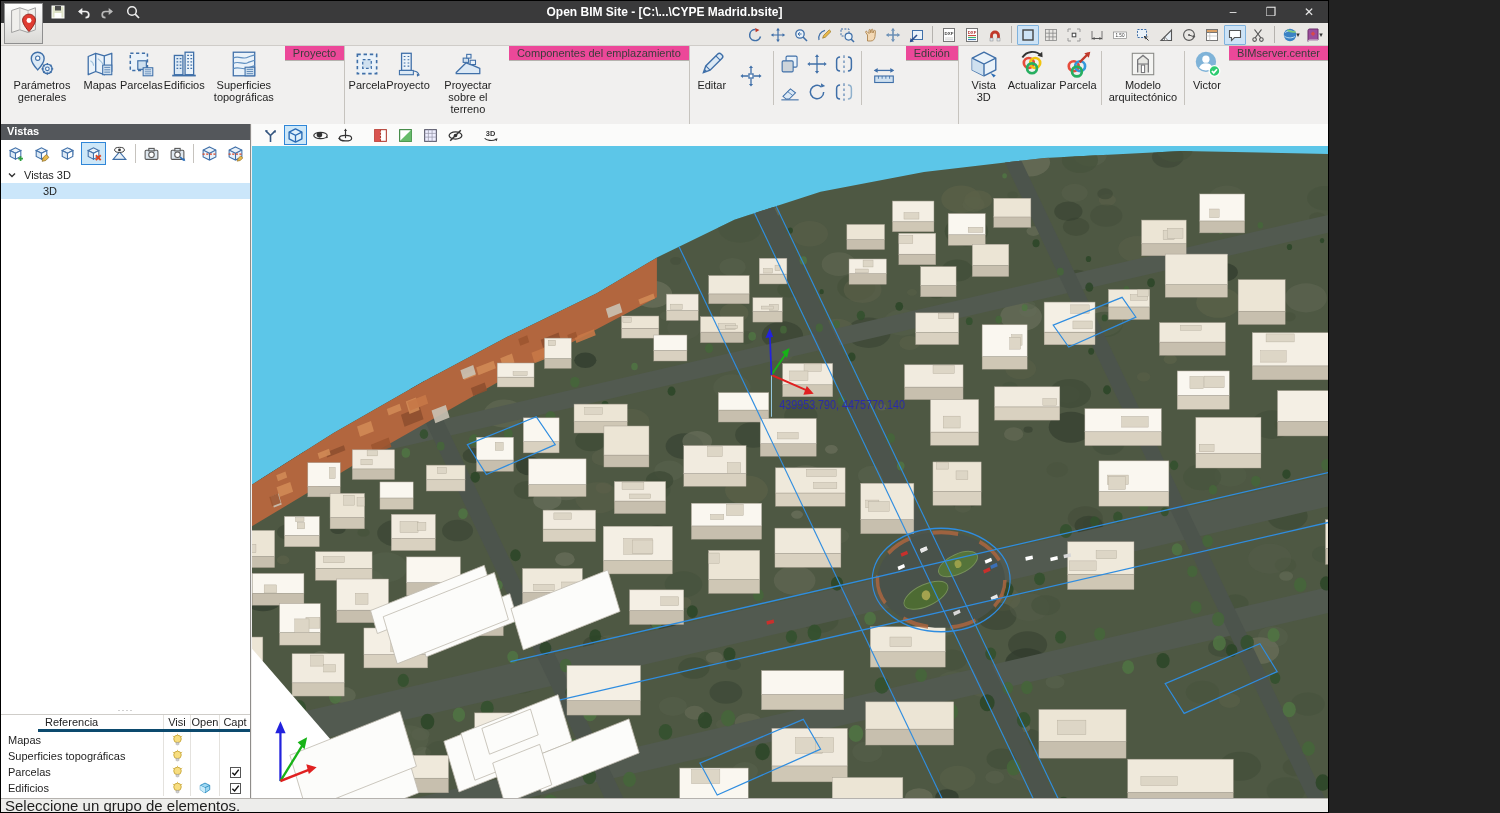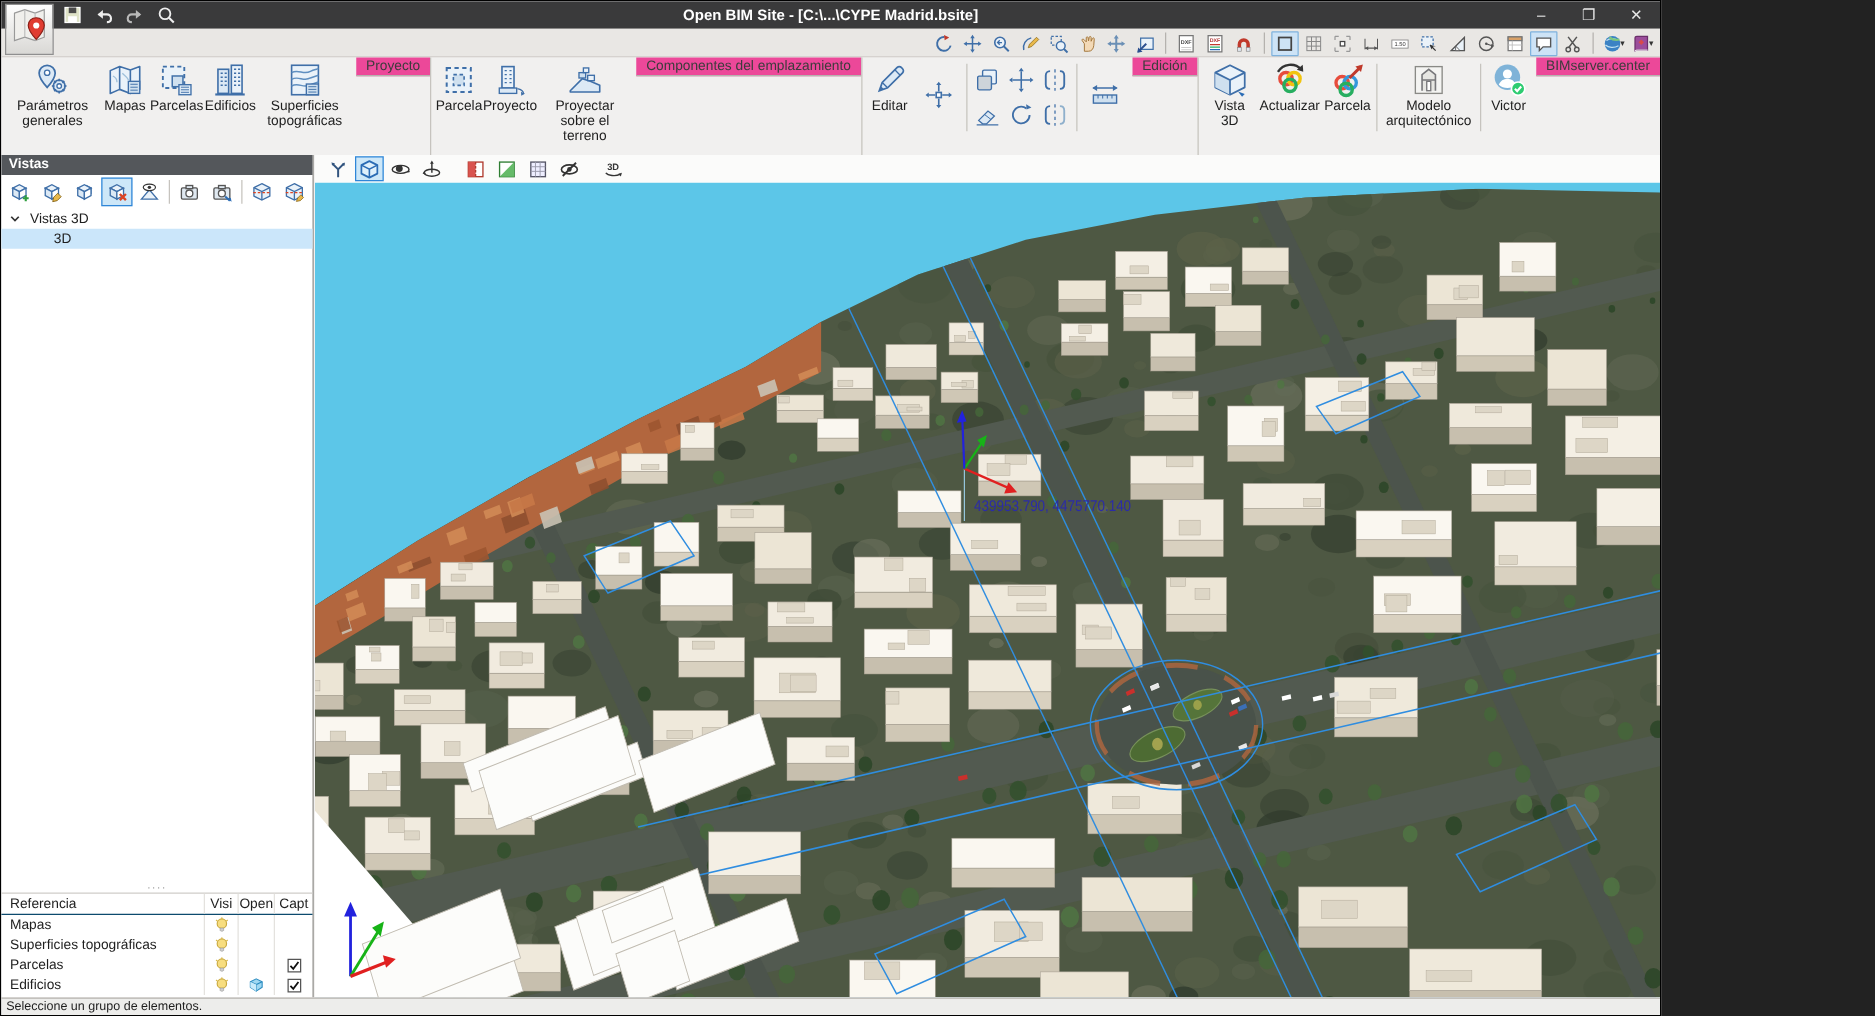--- a/index.html
+++ b/index.html
@@ -49,27 +49,27 @@
   .vtsep{width:1px;height:19px;background:#c6c3be;margin:0 2px;}
   .tree{font-size:11px;color:#1e1e1e;flex:0 0 auto;}
   .tree-root{display:flex;align-items:center;height:16px;padding-left:6px;gap:7px;}
   .tree-item{height:16px;line-height:16px;padding-left:42px;}
   .tree-item.selected{background:#cbe6fa;}
   .panel-fill{flex:1 1 auto;}
   .splitter{height:9px;display:flex;align-items:center;justify-content:center;flex:0 0 auto;}
   .splitter span{color:#9a9a9a;font-size:9px;letter-spacing:1px;line-height:4px;}
   .ltable{flex:0 0 auto;font-size:11px;color:#1e1e1e;border-top:1px solid #cfcdc9;margin-bottom:2px;}
   .lrow{display:grid;grid-template-columns:1fr 27px 29px 31px;height:16px;align-items:center;}
-  .lrow.lhead{border-bottom:1px solid #0c4a6e;height:17px;}
+  .lrow.lhead{border-bottom:3px solid #0c4a6e;height:17px;margin-left:37px;}
   .lcell{padding-left:7px;white-space:nowrap;overflow:hidden;}
   .lcc{display:flex;align-items:center;justify-content:center;height:100%;border-left:1px solid #e4e2de;}
   .chk{width:11px;height:11px;background:#fff;border:1px solid #555;display:flex;align-items:center;justify-content:center;}
   
   .status{position:absolute;left:0;right:0;bottom:0;height:14px;background:#ededeb;border-top:1px solid #b5b2ae;
-    font-size:10px;color:#1e1e1e;display:flex;align-items:center;padding:0 4px;}
+    font-size:15px;color:#1e1e1e;display:flex;align-items:center;padding:0 4px;}
   
   .vp{position:absolute;left:251px;top:123px;right:0;bottom:14px;background:#fff;}
   .vptools{height:22px;display:flex;align-items:center;padding-left:7px;gap:2px;background:#fbfbfa;}
   .vpi{width:23px;height:20px;display:flex;align-items:center;justify-content:center;border:1px solid transparent;}
   .vpi.active{background:#cde7f8;border-color:#2f86d8;}
   .vpgap{width:8px;}
   .scene{position:absolute;left:0;right:0;top:22px;bottom:0;cursor:crosshair;}
   .scene svg{display:block;width:100%;height:100%;}
 </style>
 </head>

